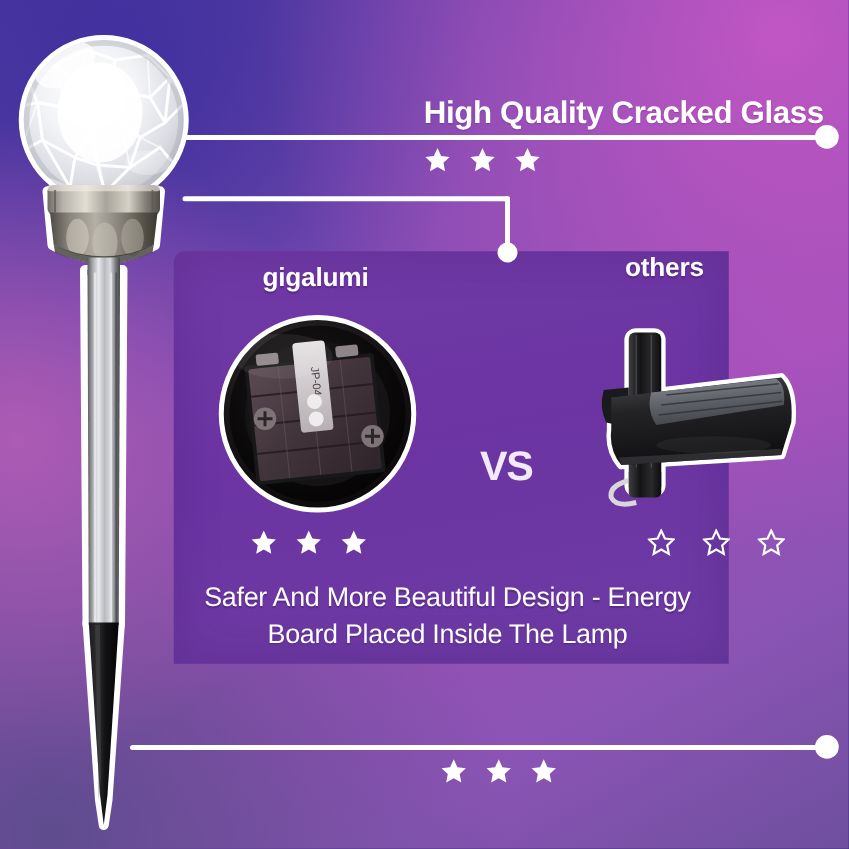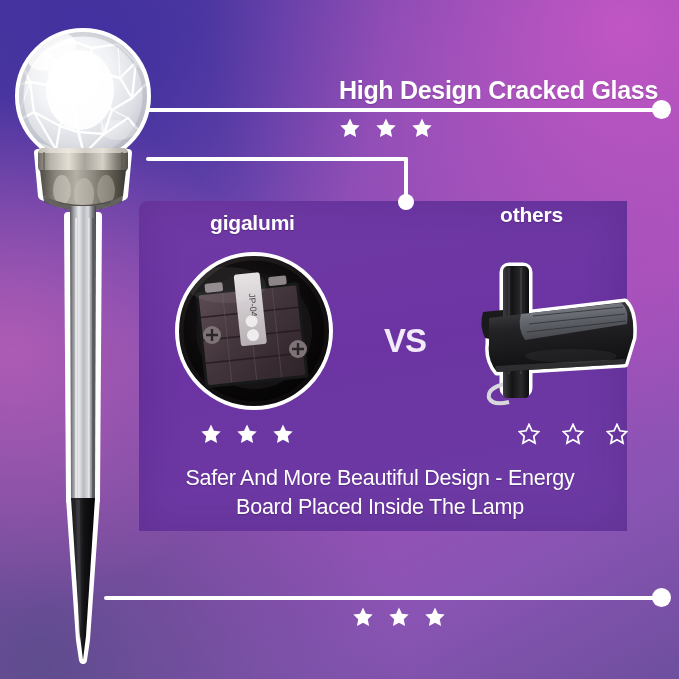--- a/index.html
+++ b/index.html
@@ -56,36 +56,36 @@
   
   #panel {
     position: absolute;
     left: 139px;
     top: 201px;
     width: 444px;
     height: 330px;
     background: linear-gradient(170deg, #703aa6 0%, #6b34a2 45%, #6d3ba4 100%);
     border-radius: 9px 0 0 0;
     box-shadow: inset 0 0 40px rgba(40,10,70,0.18);
-    padding-left: 44px;
   }
   .panel-label {
     position: absolute;
     color: #ffffff;
     font-weight: bold;
     font-size: 21px;
     letter-spacing: -0.2px;
     text-shadow: 0 1px 1px rgba(40,10,60,0.3);
   }
   #vs {
     position: absolute;
     color: #f2eaf8;
     font-weight: bold;
     font-size: 33px;
     letter-spacing: -1px;
+    margin-top: 32px;
   }
   .panel-caption {
     position: absolute;
     left: 10px;
     right: 16px;
     text-align: center;
     color: #ffffff;
     font-weight: normal;
     font-size: 21.5px;
     line-height: 29px;
@@ -260,21 +260,21 @@
           <path d="M12 1.6l3.2 6.9 7.4.9-5.4 5.1 1.4 7.4L12 18.2 5.4 21.9l1.4-7.4L1.4 9.4l7.4-.9z" fill="none" stroke="#ffffff" stroke-width="1.9"></path>
         </svg>
     </div>
 
     <div id="vs" style="left:245px; top:121px;">VS</div>
 
     <div class="panel-caption" style="top:263px;">Safer And More Beautiful Design - Energy</div>
     <div class="panel-caption" style="top:292px;">Board Placed Inside The Lamp</div>
   </div>
 
-  <div class="headline" style="left:339px; top:76px; font-size:25px;">High Design Cracked Glass</div>
+  <div class="headline" style="left:339px; top:76px; font-size:25px;">High Quality Cracked Glass</div>
 
   <div class="callout-line" style="left:133px; top:108px; width:527px; height:4px;"></div>
   <div class="callout-dot" style="left:652px; top:100px; width:19px; height:19px;"></div>
 
   <div class="star-row" style="left:339px; top:117px;">
     <svg class="star" viewBox="0 0 24 24">
         <path d="M12 1.6l3.2 6.9 7.4.9-5.4 5.1 1.4 7.4L12 18.2 5.4 21.9l1.4-7.4L1.4 9.4l7.4-.9z" fill="#ffffff"></path>
       </svg>
     <svg class="star" viewBox="0 0 24 24">
         <path d="M12 1.6l3.2 6.9 7.4.9-5.4 5.1 1.4 7.4L12 18.2 5.4 21.9l1.4-7.4L1.4 9.4l7.4-.9z" fill="#ffffff"></path>

